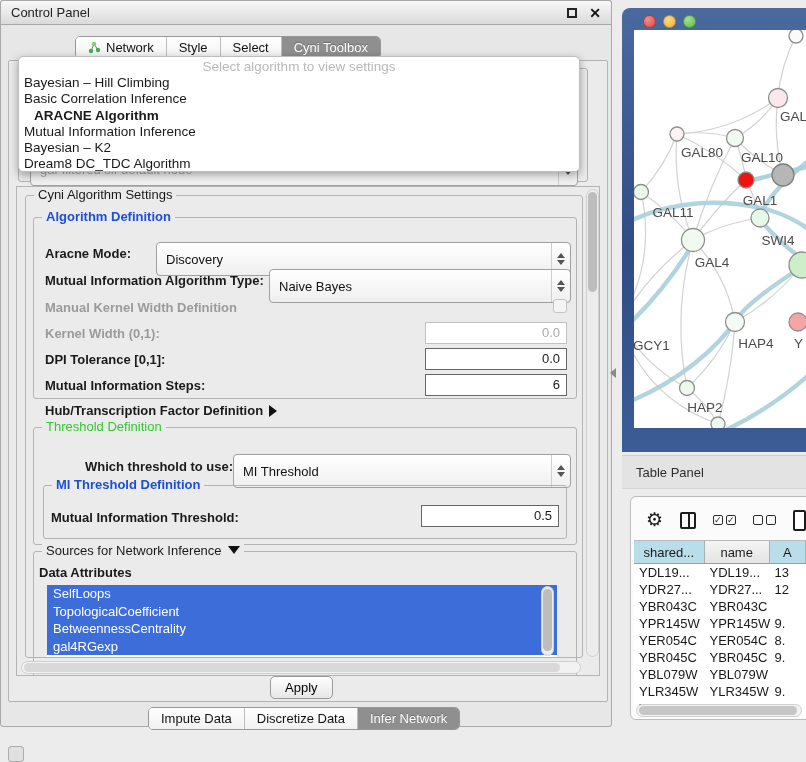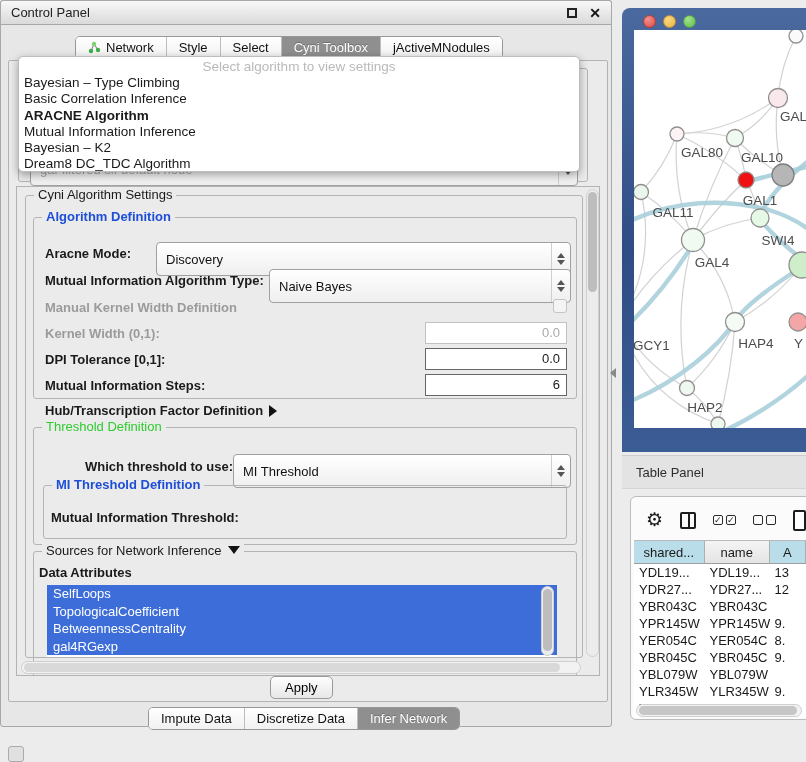--- a/index.html
+++ b/index.html
@@ -68,21 +68,21 @@
                  border-right:6px solid transparent; border-top:8px solid #111;
                  vertical-align:1px; margin-left:6px; }
 
   
   .dropdown { left:18px; top:56px; width:562px; height:116px; background:#fff;
               border:1px solid #bdbdbd; border-radius:5px; z-index:30;
               box-shadow:0 3px 8px rgba(0,0,0,.35); padding-top:1px; }
   .dd-ph { text-align:center; color:#b9b9b9; font-size:13.5px; height:17px; line-height:17px; }
   .dd-item { padding-left:5px; font-size:13.5px; height:16.3px; line-height:16.3px;
              white-space:nowrap; }
-  .dd-item.bold { font-weight:bold; }
+  .dd-item.bold { font-weight:bold;margin-left:10px; }
 
   
   .attrlist { position:absolute; background:#fff; }
   .attr-item { height:17.5px; line-height:17.5px; background:#3d6dd8; color:#fff;
                padding-left:6px; font-size:13px; }
 
   
   .sb-v { position:absolute; width:13px; background:#ececec; border:1px solid #d0d0d0;
           border-radius:7px; }
   .sb-v .thumb { position:absolute; left:1px; width:9px; border-radius:5px; background:#bdbdbd; }
@@ -158,40 +158,37 @@
       </div>
       <div class="seg">
         <span>Style</span>
       </div>
       <div class="seg">
         <span>Select</span>
       </div>
       <div class="seg sel">
         <span>Cyni Toolbox</span>
       </div>
-      <div class="seg">
-        <span>jActiveMNodules</span>
-      </div>
     </div>
 
   <div class="abs content"></div>
 
   <div class="gbox" style="left:18px; top:68px; width:570px; height:114px;"></div>
   <div class="combo" style="left:30px; top:152px; width:548px;">
     <span class="cval" style="color:#a9a9a9;">gal-filtered sif default node</span>
     <span class="carr">
         <span class="tri-up"></span>
         <span class="tri-down"></span>
       </span>
   </div>
 
   <div class="abs dropdown">
     <div class="dd-ph">Select algorithm to view settings</div>
     <div id="dd-items">
-        <div class="dd-item">Bayesian – Type Climbing</div>
+        <div class="dd-item">Bayesian – Hill Climbing</div>
         <div class="dd-item">Basic Correlation Inference</div>
         <div class="dd-item bold">ARACNE Algorithm</div>
         <div class="dd-item">Mutual Information Inference</div>
         <div class="dd-item">Bayesian – K2</div>
         <div class="dd-item">Dream8 DC_TDC Algorithm</div>
       </div>
   </div>
 
   <div class="abs" style="left:16px; top:186px; width:584px; height:490px; border:1px solid #b3b3b3; background:#ebebeb; overflow:hidden;">
 
@@ -243,20 +240,21 @@
       <span class="cval">MI Threshold</span>
       <span class="carr">
           <span class="tri-up"></span>
           <span class="tri-down"></span>
         </span>
     </div>
     <div class="gbox" style="left:26px; top:298px; width:524px; height:54px;">
       <span class="gtitle t-blue" style="background:#ebebeb;">MI Threshold Definition</span>
     </div>
     <span class="lbl" style="left:34px; top:323px;">Mutual Information Threshold:</span>
+    <div class="tfield" style="left:404px; top:318px; width:138px;">0.5</div>
 
     <div class="gbox" style="left:16px; top:364px; width:544px; height:130px;">
       <span class="gtitle"><span>Sources for Network Inference</span><span class="arrow-down"></span></span>
     </div>
     <span class="lbl" style="left:22px; top:378px;">Data Attributes</span>
     <div class="attrlist" style="left:30px; top:398px; width:510px; height:72px; overflow:hidden;" id="attr-list">
         <div class="attr-item">SelfLoops</div>
         <div class="attr-item">TopologicalCoefficient</div>
         <div class="attr-item">BetweennessCentrality</div>
         <div class="attr-item">gal4RGexp</div>

